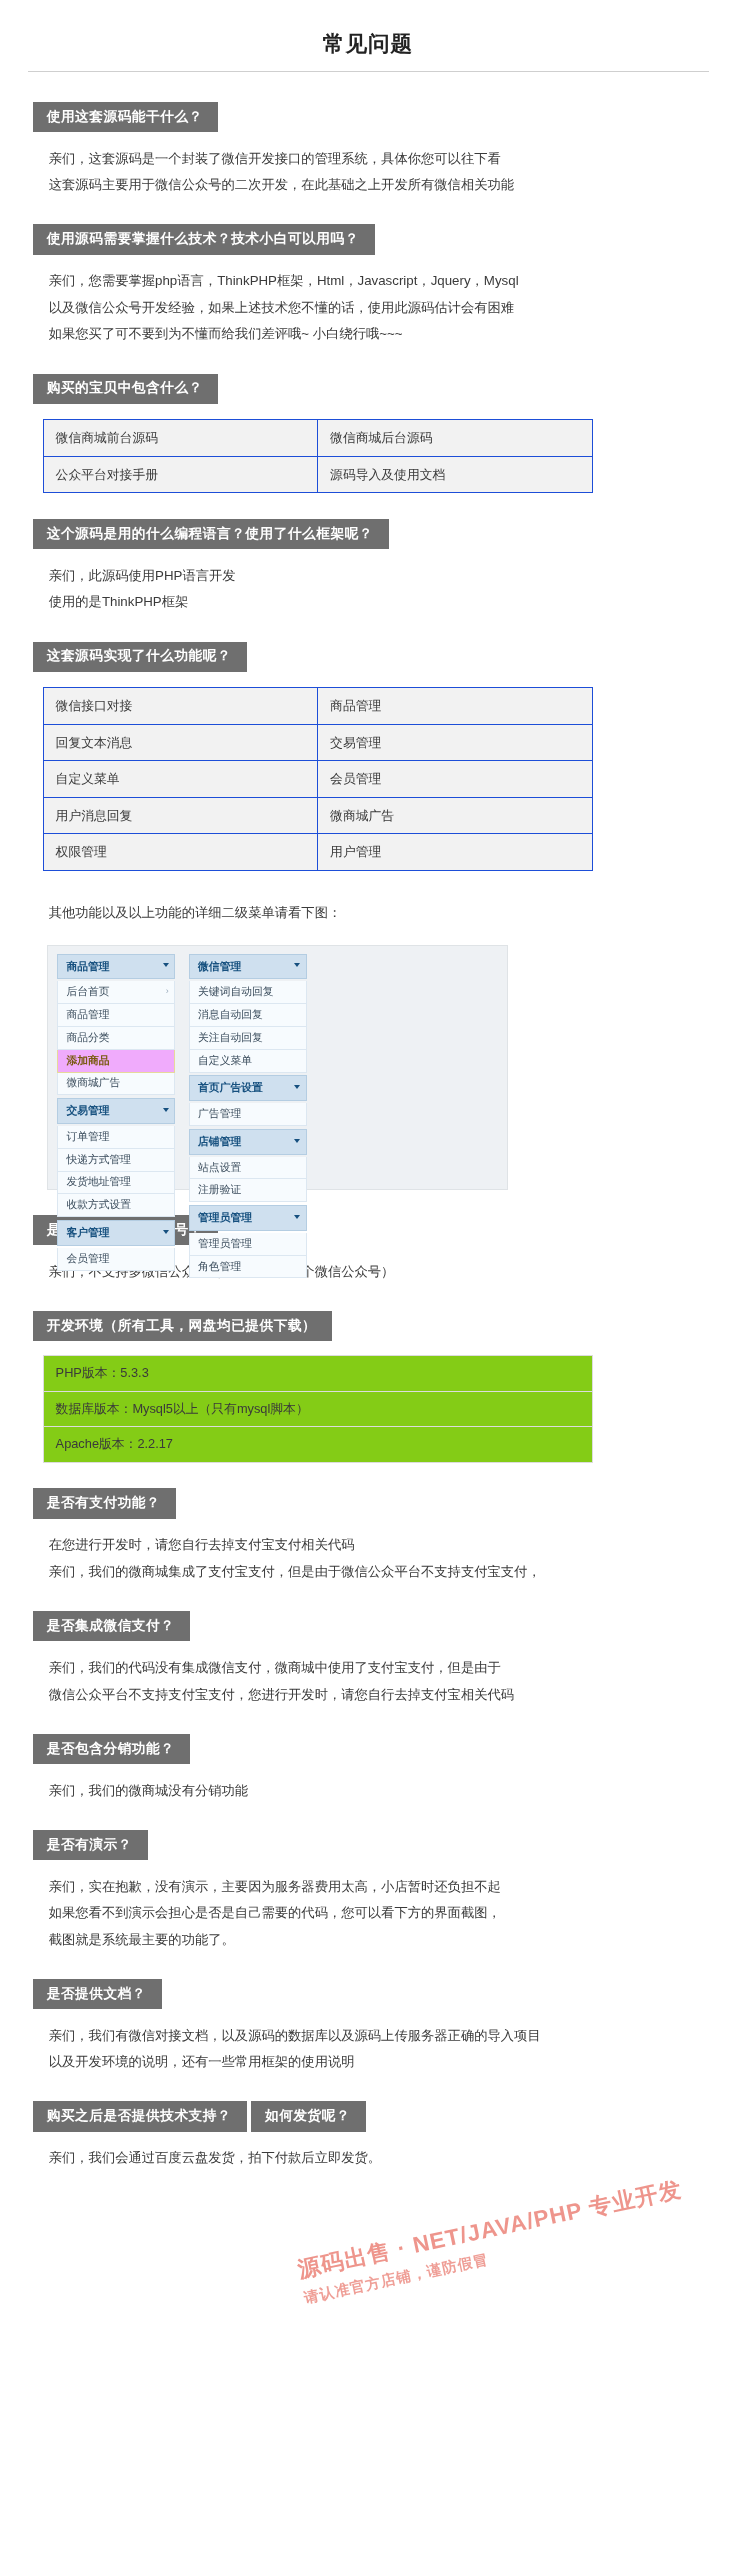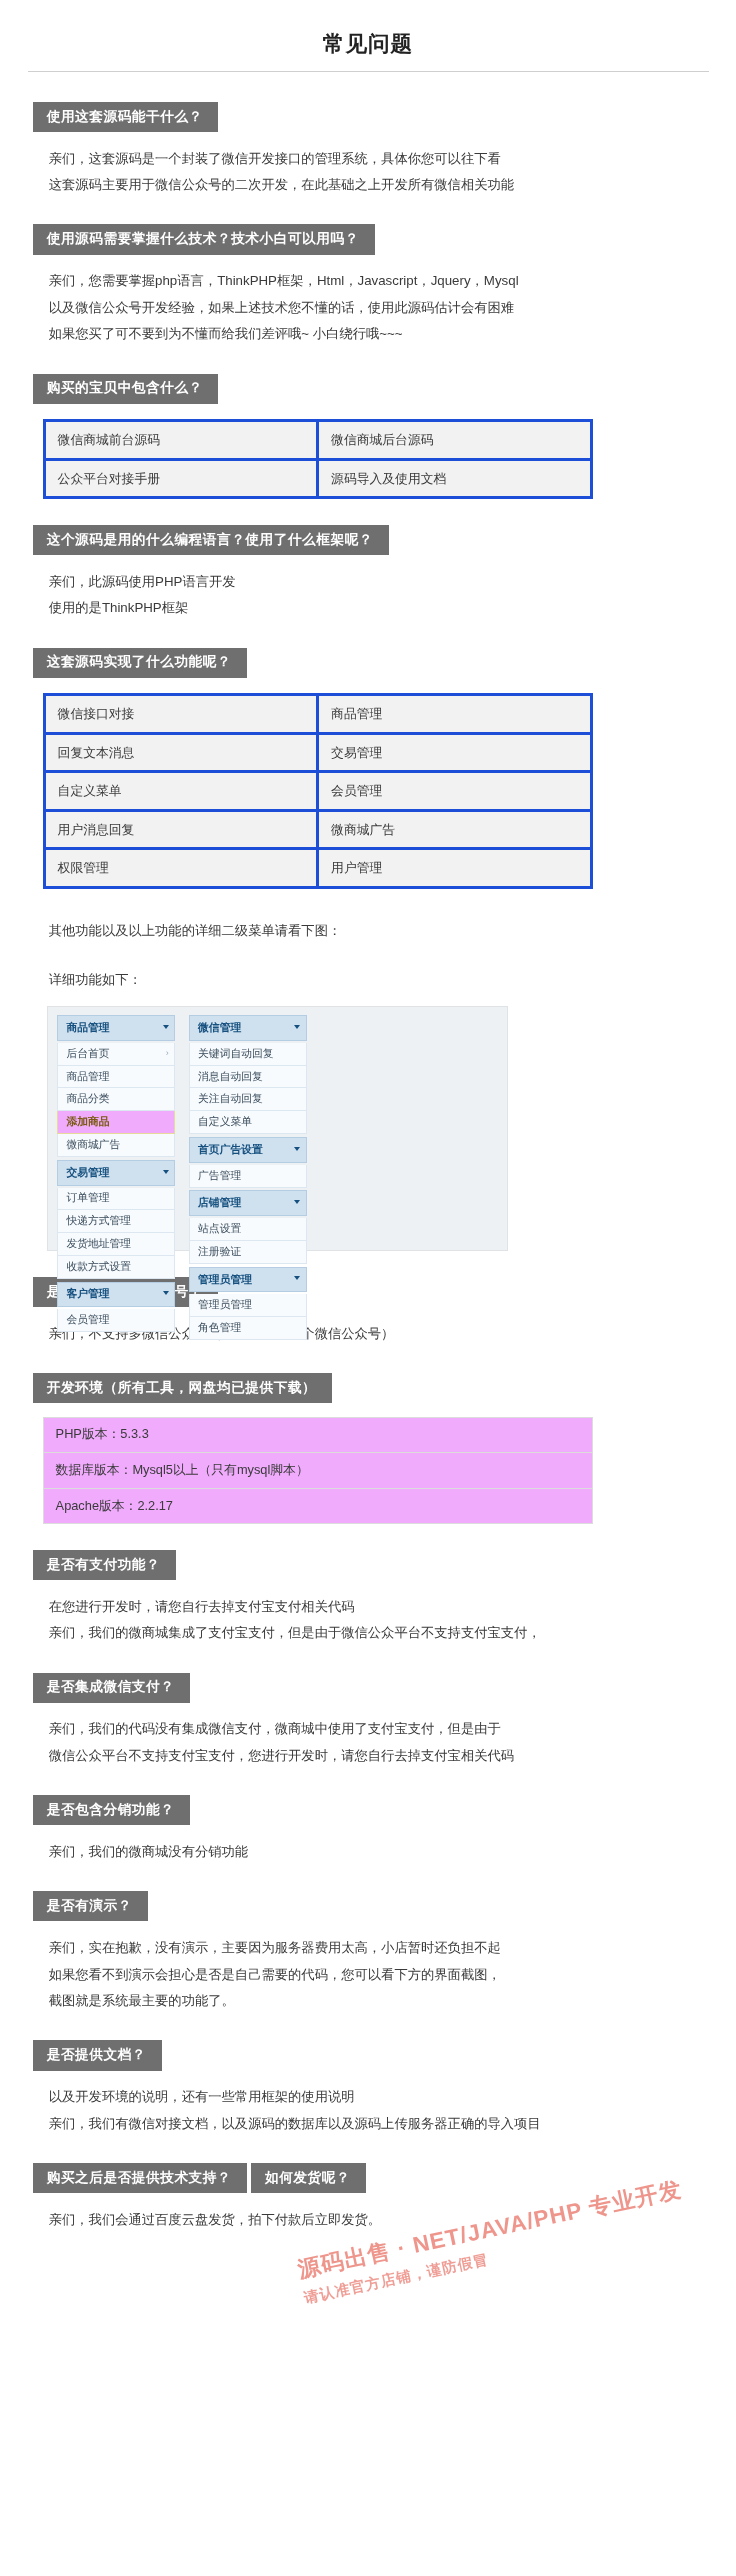--- a/index.html
+++ b/index.html
@@ -61,34 +61,34 @@
   }
   .answer p { margin: 0; }
   
   .tbl {
     margin: 15.7px 0 0 9.8px;
     border-collapse: collapse;
     width: 550px;
     table-layout: fixed;
   }
   .tbl td {
-    border: 3px solid #1d4ed8;
+    border: 1px solid #1d4ed8;
     background: #f2f2f2;
     font-size: 12.8px;
     color: #3a3a3a;
     padding: 8.8px 11.8px;
     line-height: 1.4;
   }
   
   .envlist {
     margin: 13.7px 0 0 9.8px;
     width: 550px;
   }
   .envrow {
-    background: #f0abfc;
+    background: #84cc16;
     border: 1px solid #dcdcdc;
     border-bottom: none;
     font-size: 12.8px;
     padding: 8.8px 11.8px;
     color: #3a3a3a;
   }
   .envrow:last-child { border-bottom: 1px solid #dcdcdc; }
   
   .note {
     margin: 29.5px 0 0 15.7px;
@@ -239,21 +239,20 @@
         <td>用户消息回复</td>
         <td>微商城广告</td>
       </tr>
       <tr>
         <td>权限管理</td>
         <td>用户管理</td>
       </tr>
     </tbody>
       </table>
     <div class="note">其他功能以及以上功能的详细二级菜单请看下图：</div>
-    <div class="note2">详细功能如下：</div>
 
     
     <div class="shot">
       <div class="mcol">
         <div class="mhead"><span>商品管理</span><span class="caret"></span></div>
         <div class="mitem"><span>后台首页</span><span class="arrow">›</span></div>
         <div class="mitem">商品管理</div>
         <div class="mitem">商品分类</div>
         <div class="mitem sel">添加商品</div>
         <div class="mitem">微商城广告</div>
@@ -321,22 +320,22 @@
     <div class="qbar">是否有演示？</div>
     <div class="answer">
       <p>亲们，实在抱歉，没有演示，主要因为服务器费用太高，小店暂时还负担不起</p>
       <p>如果您看不到演示会担心是否是自己需要的代码，您可以看下方的界面截图，</p>
       <p>截图就是系统最主要的功能了。</p>
     </div>
 
     
     <div class="qbar">是否提供文档？</div>
     <div class="answer">
+      <p>亲们，我们有微信对接文档，以及源码的数据库以及源码上传服务器正确的导入项目</p>
       <p>以及开发环境的说明，还有一些常用框架的使用说明</p>
-      <p>亲们，我们有微信对接文档，以及源码的数据库以及源码上传服务器正确的导入项目</p>
     </div>
 
     
     <div class="qbar">购买之后是否提供技术支持？</div>
 
     
     <div class="qbar">如何发货呢？</div>
     <div class="answer">
       <p>亲们，我们会通过百度云盘发货，拍下付款后立即发货。</p>
     </div>

